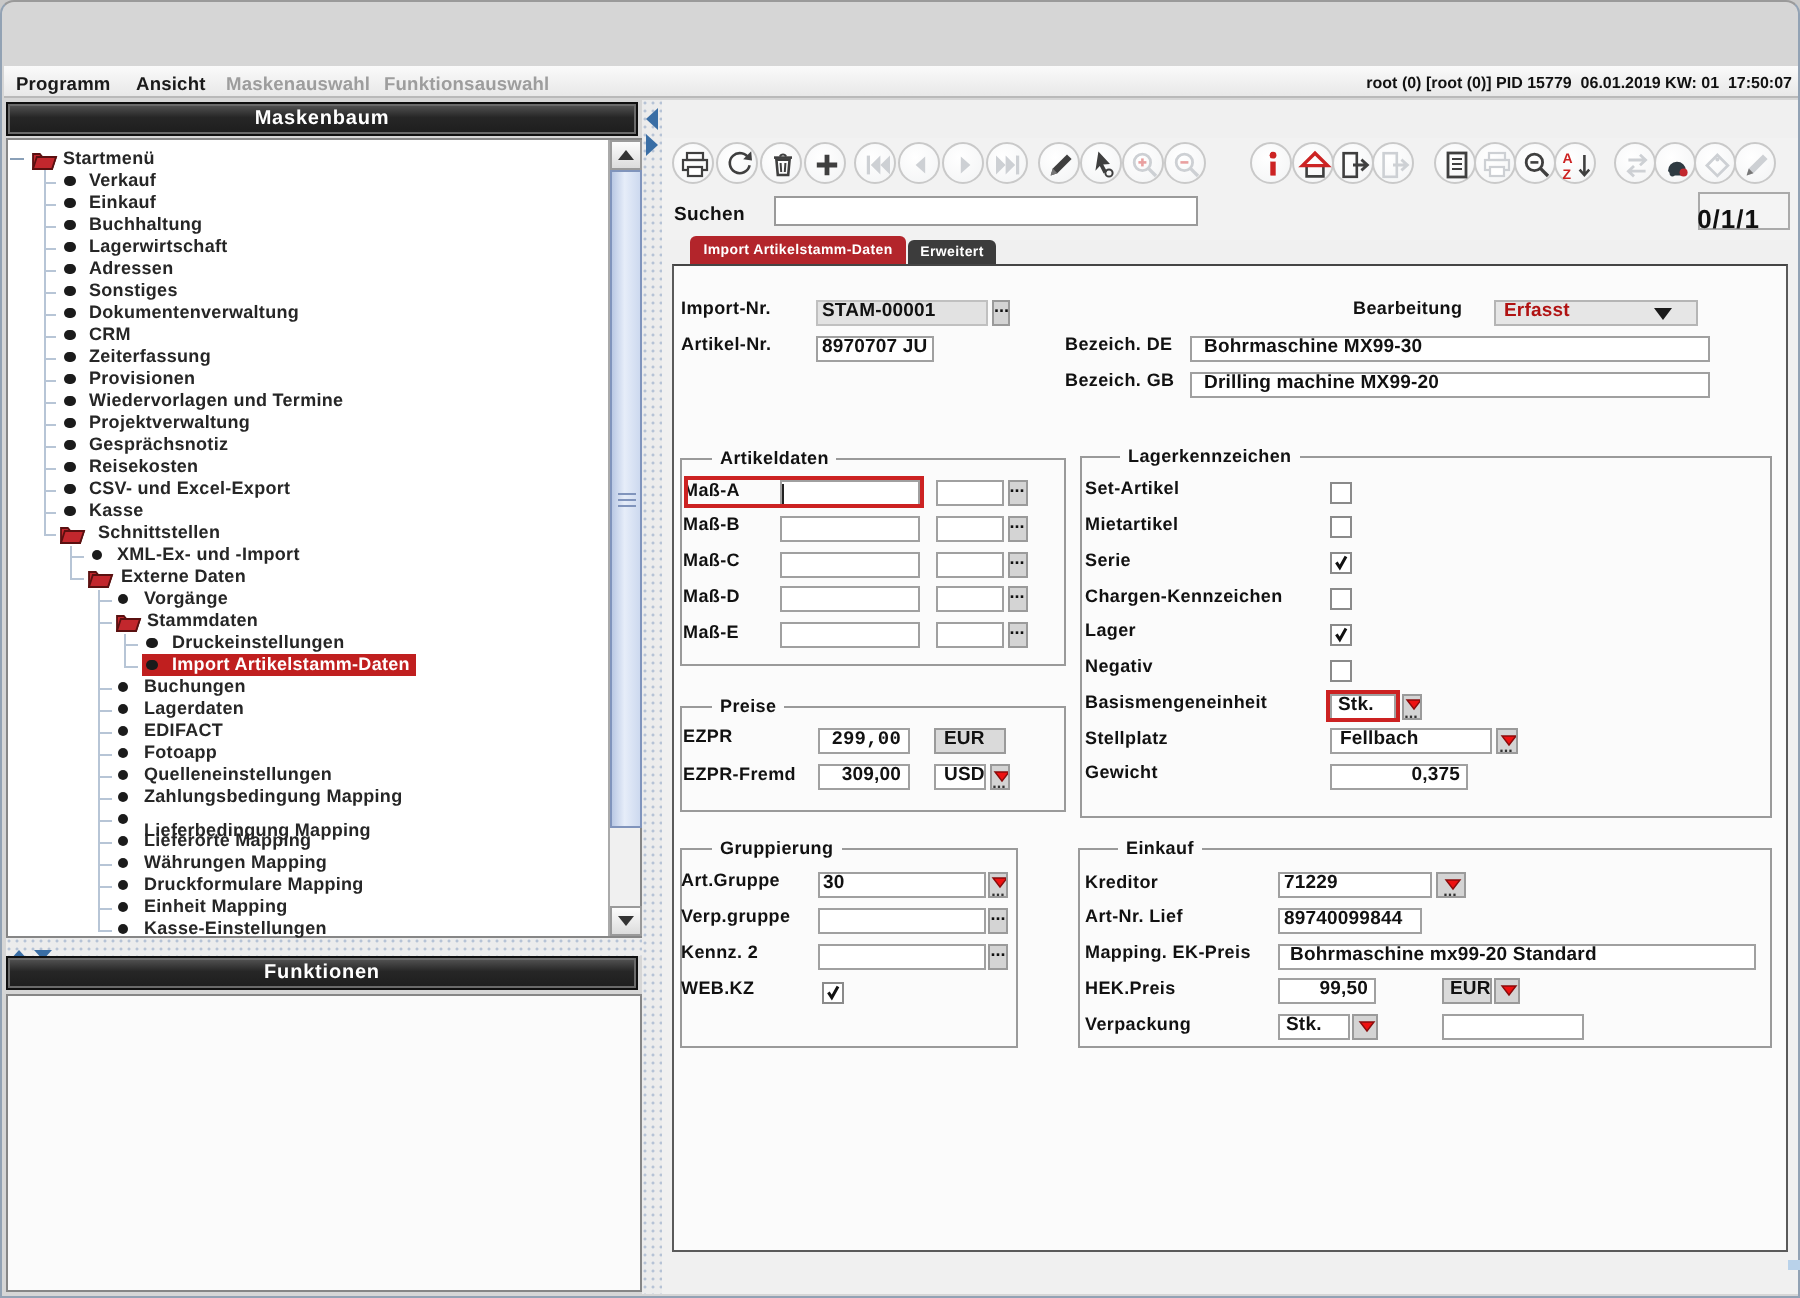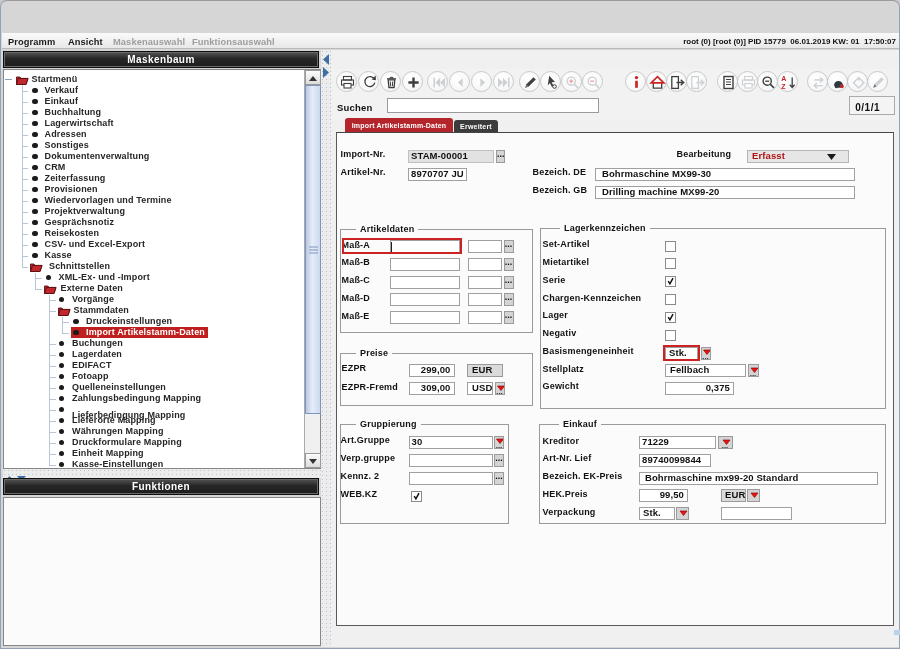--- a/index.html
+++ b/index.html
@@ -340,21 +340,21 @@
           </svg></div>
 <div class="ic" style="left:535.5px"><svg width="21" height="21" viewBox="0 0 21 21">
             <path d="M5.3 15.7 l1.1-3.4 7.1-7.1 2.3 2.3 -7.1 7.1z" fill="#cdd0d4"></path>
             <path d="M5.3 15.7 l1.1-3.4 2.3 2.3z" fill="#777"></path>
           </svg></div>
     </div>
     <div id="srow">
       <div class="lbl" style="left:6px;top:7px;font-size:9.5px">Suchen</div>
       <div style="position:absolute;left:56px;top:3px;width:212px;height:15px;background:#fff;border:1px solid #9a9a9a"></div>
       <div style="position:absolute;left:518px;top:1px;width:46px;height:19px;border:1px solid #aaa;background:#f4f4f4">
-        <div class="lbl" style="right:14px;top:4.5px;font-size:10px;letter-spacing:0.5px">0/1/1</div>
+        <div class="lbl" style="right:14px;top:4.5px;font-size:13px;letter-spacing:0.5px">0/1/1</div>
       </div>
     </div>
     <div id="tabs">
       <div class="tab" style="left:14px;width:108px;top:-2px;height:14px;background:#b3252b;padding-top:4px">Import Artikelstamm-Daten</div>
       <div class="tab" style="left:123px;width:44px;background:#3c3c3c;padding-top:2.5px">Erweitert</div>
     </div>
     <div style="position:absolute;left:563px;top:580px;width:6px;height:5px;background:#b9d2ea"></div>
     <div id="formp">
       <div class="lbl" style="left:3.5px;top:16.0px">Import-Nr.</div>
 <div class="fld" style="left:71px;top:16.5px;width:86px;height:13px;background:#e2e2e2;border:1px solid #c0c0c0;padding-left:2px;">STAM-00001</div>
@@ -390,21 +390,21 @@
 <div class="fld" style="left:166.5px;top:160.4px;width:10px;height:13px;background:#d4d4d4;border:1px solid #9a9a9a;text-align:center;"><span style="position:relative;top:-2px;letter-spacing:0;font-size:9px">...</span></div>
 <div class="lbl" style="left:4.5px;top:177.7px">Maß-E</div>
 <div class="fld" style="left:52.5px;top:178.2px;width:70px;height:13px;background:#fff;border:1px solid #a0a0a0;padding-left:2px;"></div>
 <div class="fld" style="left:131px;top:178.2px;width:34px;height:13px;background:#fff;border:1px solid #a0a0a0;padding-left:2px;"></div>
 <div class="fld" style="left:166.5px;top:178.2px;width:10px;height:13px;background:#d4d4d4;border:1px solid #9a9a9a;text-align:center;"><span style="position:relative;top:-2px;letter-spacing:0;font-size:9px">...</span></div>
 <div style="position:absolute;left:4.5px;top:105.30000000000001px;width:120px;height:15.5px;border:2px solid #cc2222;"></div>
 <div style="position:absolute;left:53.5px;top:108.5px;width:1.5px;height:10px;background:#222"></div>
 <div style="position:absolute;left:3px;top:220px;width:193px;height:53px;border:1px solid #9a9a9a;"></div>
         <div class="lbl" style="left:19px;top:215px;background:#fbfbfb;padding:0 4px;">Preise</div>
 <div class="lbl" style="left:4.5px;top:230.4px">EZPR</div>
-<div class="fld" style="left:71.5px;top:230.9px;width:46px;height:13px;background:#fff;border:1px solid #a0a0a0;text-align:right;padding-right:3px;">299,00</div>
+<div class="fld" style="left:71.5px;top:230.9px;width:46px;height:13px;background:#fff;border:1px solid #a0a0a0;text-align:right;padding-right:3px;font-family:Liberation Mono, monospace;">299,00</div>
 <div class="fld" style="left:130px;top:230.9px;width:36px;height:13px;background:#dadada;border:1px solid #9a9a9a;padding-left:4px;">EUR</div>
 <div class="lbl" style="left:4.5px;top:248.5px">EZPR-Fremd</div>
 <div class="fld" style="left:71.5px;top:249.0px;width:46px;height:13px;background:#fff;border:1px solid #a0a0a0;text-align:right;padding-right:3px;">309,00</div>
 <div class="fld" style="left:130px;top:249.0px;width:26px;height:13px;background:#fff;border:1px solid #a0a0a0;padding-left:4px;">USD</div>
 <div class="fld" style="left:157.5px;top:249.0px;width:10px;height:13px;background:#d4d4d4;border:1px solid #9a9a9a;"><svg width="10" height="7" style="position:absolute;top:1.5px;left:0">
             <path d="M1.5 1 h7 l-3.5 4.5z" fill="#ee1111" stroke="#8a0c0c" stroke-width="0.7"></path>
           </svg><div style="position:absolute;left:50%;transform:translateX(-50%);bottom:0px;font-size:8px;letter-spacing:0;color:#333;line-height:5px">...</div></div>
 <div style="position:absolute;left:3px;top:291px;width:169px;height:100px;border:1px solid #9a9a9a;"></div>
         <div class="lbl" style="left:19px;top:286px;background:#fbfbfb;padding:0 4px;">Gruppierung</div>
 <div class="lbl" style="left:3.5px;top:302.0px">Art.Gruppe</div>
@@ -461,21 +461,21 @@
 <div class="fld" style="left:328px;top:248.5px;width:69px;height:13px;background:#fff;border:1px solid #a0a0a0;text-align:right;padding-right:3px;">0,375</div>
 <div style="position:absolute;left:202px;top:291px;width:347px;height:100px;border:1px solid #9a9a9a;"></div>
         <div class="lbl" style="left:222px;top:286px;background:#fbfbfb;padding:0 4px;">Einkauf</div>
 <div class="lbl" style="left:205.5px;top:302.5px">Kreditor</div>
 <div class="fld" style="left:302px;top:303.0px;width:77px;height:13px;background:#fff;border:1px solid #a0a0a0;padding-left:2px;">71229</div>
 <div class="fld" style="left:380.5px;top:303.0px;width:15px;height:13px;background:#d4d4d4;border:1px solid #9a9a9a;"><svg width="15" height="7" style="position:absolute;top:1.5px;left:0">
             <path d="M4.0 1 h7 l-3.5 4.5z" fill="#ee1111" stroke="#8a0c0c" stroke-width="0.7"></path>
           </svg><div style="position:absolute;left:50%;transform:translateX(-50%);bottom:0px;font-size:8px;letter-spacing:0;color:#333;line-height:5px">...</div></div>
 <div class="lbl" style="left:205.5px;top:320.0px">Art-Nr. Lief</div>
 <div class="fld" style="left:302px;top:320.5px;width:72px;height:13px;background:#fff;border:1px solid #a0a0a0;padding-left:2px;">89740099844</div>
-<div class="lbl" style="left:205.5px;top:338.0px">Bezeich. EK-Preis</div>
+<div class="lbl" style="left:205.5px;top:338.0px">Mapping. EK-Preis</div>
 <div class="fld" style="left:302px;top:338.5px;width:239px;height:13px;background:#fff;border:1px solid #a0a0a0;padding-left:5px;">Bohrmaschine mx99-20 Standard</div>
 <div class="lbl" style="left:205.5px;top:355.5px">HEK.Preis</div>
 <div class="fld" style="left:302px;top:356.0px;width:49px;height:13px;background:#fff;border:1px solid #a0a0a0;text-align:right;padding-right:3px;">99,50</div>
 <div class="fld" style="left:384px;top:356.0px;width:25px;height:13px;background:#dadada;border:1px solid #9a9a9a;padding-left:3px;">EUR</div>
 <div class="fld" style="left:409.5px;top:356.0px;width:13px;height:13px;background:#d4d4d4;border:1px solid #9a9a9a;"><svg width="13" height="7" style="position:absolute;top:1.5px;left:0">
             <path d="M3.0 1 h7 l-3.5 4.5z" fill="#ee1111" stroke="#8a0c0c" stroke-width="0.7"></path>
           </svg></div>
 <div class="lbl" style="left:205.5px;top:373.5px">Verpackung</div>
 <div class="fld" style="left:302px;top:374.0px;width:36px;height:13px;background:#fff;border:1px solid #a0a0a0;padding-left:3px;">Stk.</div>
 <div class="fld" style="left:339px;top:374.0px;width:13px;height:13px;background:#d4d4d4;border:1px solid #9a9a9a;"><svg width="13" height="7" style="position:absolute;top:1.5px;left:0">

